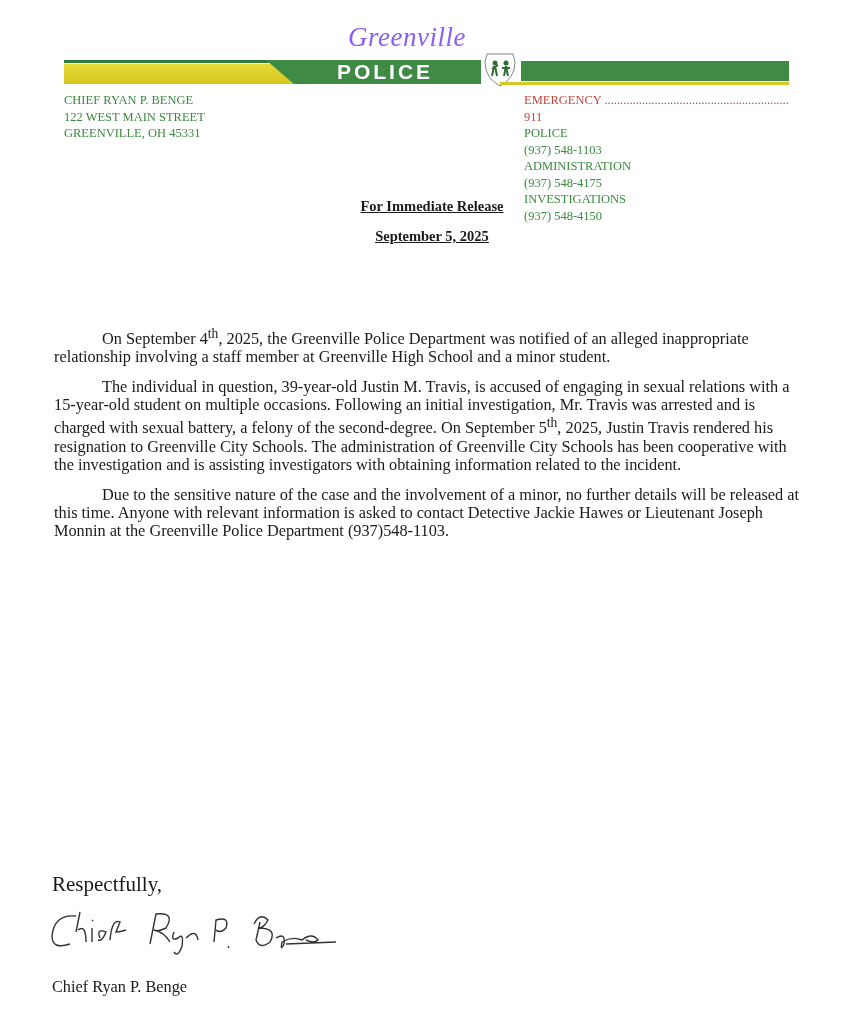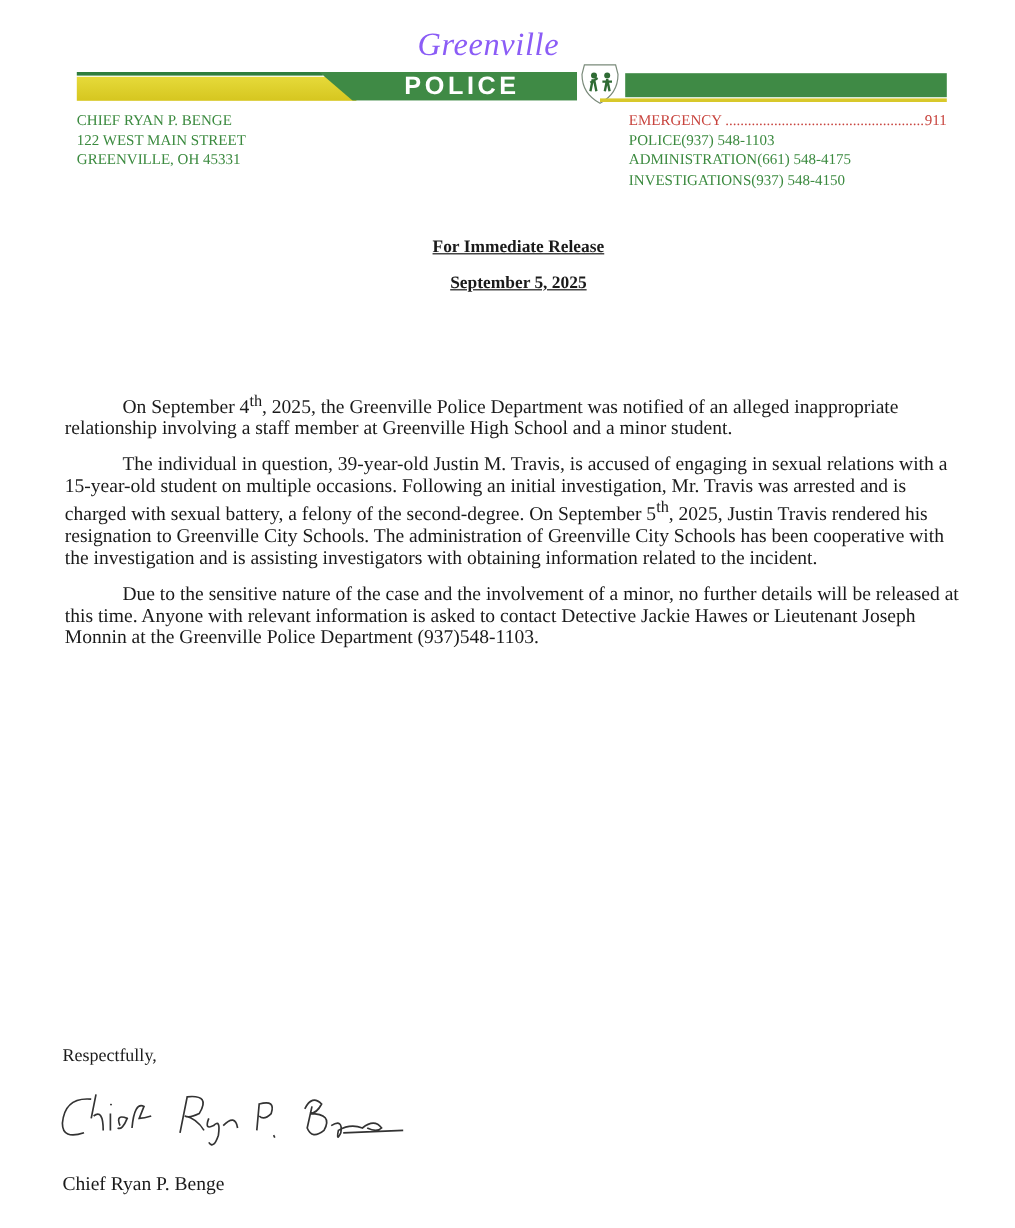--- a/index.html
+++ b/index.html
@@ -14,29 +14,29 @@
   .bar-green-slant { position: absolute; left: 266px; top: 60px; width: 215px; height: 24px; background: #3f8a45;
                      clip-path: polygon(0 0, 100% 0, 100% 100%, 13% 100%); }
   .police-word { position: absolute; left: 300px; top: 60px; width: 170px; height: 24px;
                  font-family: "Liberation Sans", sans-serif; font-weight: bold; font-size: 21px;
                  color: #ffffff; letter-spacing: 3px; text-align: center; line-height: 24px; }
   .badge { position: absolute; left: 483px; top: 52px; width: 34px; height: 36px; }
   .bar-green-right { position: absolute; left: 521px; top: 61px; width: 268px; height: 20px; background: #3f8a45; }
   .bar-yellow-right { position: absolute; left: 500px; top: 82px; width: 289px; height: 3px; background: #d8c82a; }
   .contact-left { position: absolute; left: 64px; top: 92px; font-size: 12.5px; color: #3b8a3f; line-height: 16.5px; }
   .contact-right { position: absolute; left: 524px; top: 92px; width: 265px; font-size: 12.5px; line-height: 16.5px; }
-  .phone-row { display: flex; justify-content: flex-start; color: #3b8a3f; }
+  .phone-row { display: flex; justify-content: space-between; color: #3b8a3f; flex-direction: column; }
   .phone-row.emergency { color: #c8443e; }
   .emergency-label { flex: 1; overflow: hidden; white-space: nowrap; }
   .emergency-label::after { content: " ......................................................................"; }
   .headings { position: absolute; left: 0; top: 197px; width: 846px; text-align: center; }
   .heading { font-weight: bold; font-size: 14.5px; text-decoration: underline; margin: 0 0 12px 0; line-height: 18px; padding-left: 18px; }
   .body-text { position: absolute; left: 54px; top: 325px; width: 745px; font-size: 16.3px; line-height: 18px; }
   .para { margin: 0 0 12px 0; text-indent: 48px; }
-  .closing { position: absolute; left: 52px; top: 872px; font-size: 15px; }
+  .closing { position: absolute; left: 52px; top: 872px; font-size: 21px; }
   .signature { position: absolute; left: 46px; top: 902px; width: 300px; height: 60px; }
   .signer { position: absolute; left: 52px; top: 977px; font-size: 16.3px; }
 </style>
 </head>
 <body>
 
 <div class="letterhead">
   <div class="script-title">Greenville</div>
   <div class="bar-top-line"></div>
   <div class="bar-yellow-left"></div>
@@ -62,21 +62,21 @@
     <div class="phone-row emergency">
       <span class="emergency-label">EMERGENCY</span>
       <span>911</span>
     </div>
     <div class="phone-row">
       <span>POLICE</span>
       <span>(937) 548-1103</span>
     </div>
     <div class="phone-row">
       <span>ADMINISTRATION</span>
-      <span>(661) 548-4175</span>
+      <span>(937) 548-4175</span>
     </div>
     <div class="phone-row">
       <span>INVESTIGATIONS</span>
       <span>(937) 548-4150</span>
     </div>
   </div>
 </div>
 
 <div class="headings">
   <div class="heading">For Immediate Release</div>

